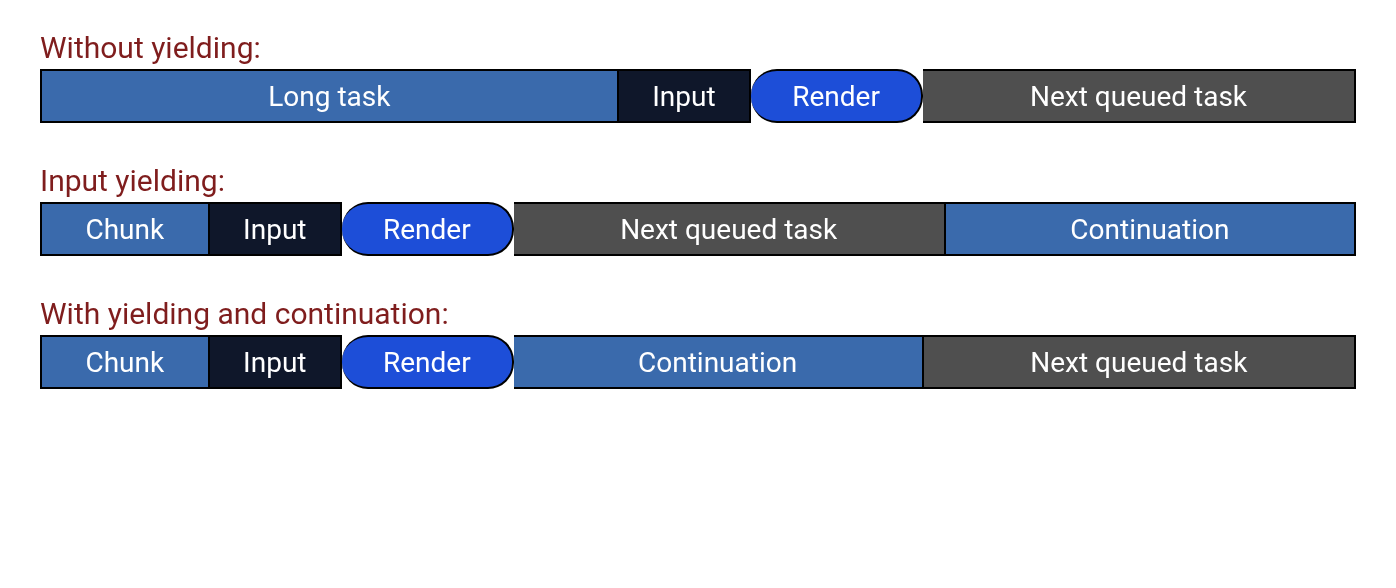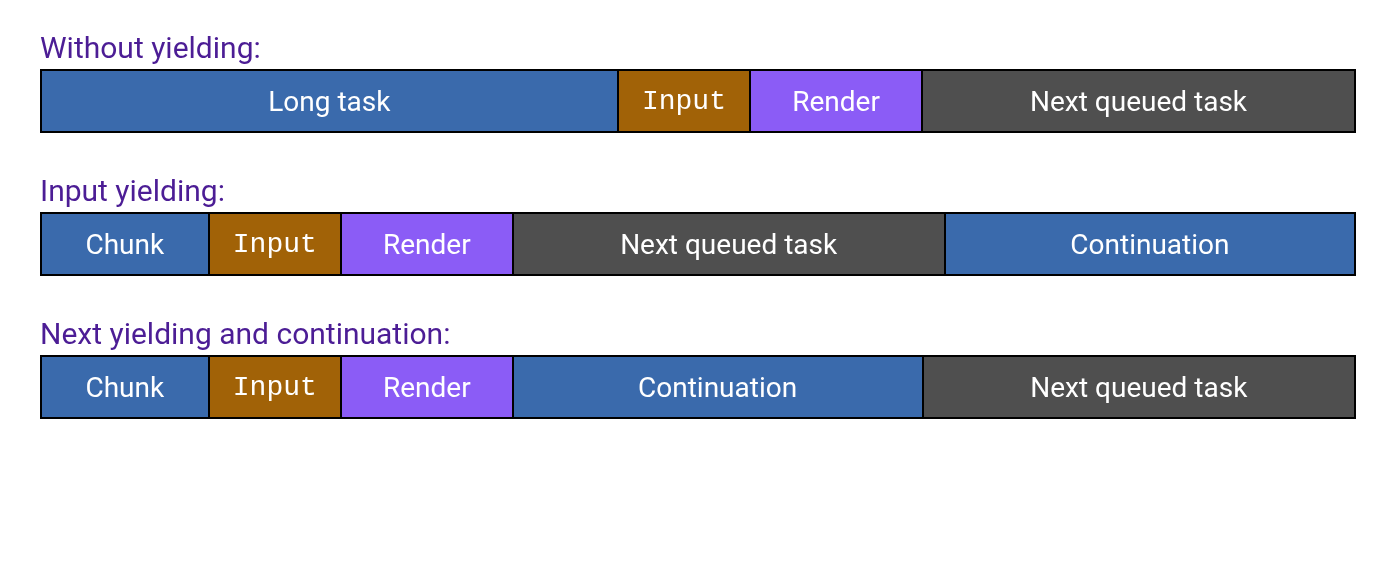--- a/index.html
+++ b/index.html
@@ -10,52 +10,52 @@
     body {
       font-family: -apple-system, BlinkMacSystemFont, "Segoe UI", Roboto, "Helvetica Neue", Arial, sans-serif;
       padding: 30px 40px;
       background: white;
     }
     .section {
       margin-bottom: 40px;
     }
     .section-title {
       font-size: 30px;
-      color: #4c1d95;
+      color: #7f1d1d;
       font-weight: 400;
       margin-bottom: 4px;
     }
     .bar-row {
       display: flex;
       width: 100%;
-      height: 64px;
+      height: 54px;
     }
     .block {
       display: flex;
       align-items: center;
       justify-content: center;
       color: white;
       font-size: 28px;
       font-weight: 400;
       border: 2px solid black;
       white-space: nowrap;
       overflow: hidden;
     }
     .block + .block {
       border-left: none;
     }
     .c-blue {
       background-color: #3a6aac;
     }
     .c-red {
-      background-color: #a16207;
-      font-family: Liberation Mono, monospace;
+      background-color: #0f172a;
     }
     .c-green {
-      background-color: #8b5cf6;
+      background-color: #1d4ed8;
+      border-radius: 26px;
     }
     .c-gray {
       background-color: #4f4f4f;
       text-align: center;
     }
   </style>
 </head>
 <body>
 
 <div id="root">
@@ -72,21 +72,21 @@
       <div class="section-title">Input yielding:</div>
       <div class="bar-row">
         <div class="block c-blue" style="flex: 12.7 1 0%;">Chunk</div>
         <div class="block c-red" style="flex: 10 1 0%;">Input</div>
         <div class="block c-green" style="flex: 13 1 0%;">Render</div>
         <div class="block c-gray" style="flex: 33 1 0%;">Next queued task</div>
         <div class="block c-blue" style="flex: 31.3 1 0%;">Continuation</div>
       </div>
     </div>
     <div class="section">
-      <div class="section-title">Next yielding and continuation:</div>
+      <div class="section-title">With yielding and continuation:</div>
       <div class="bar-row">
         <div class="block c-blue" style="flex: 12.7 1 0%;">Chunk</div>
         <div class="block c-red" style="flex: 10 1 0%;">Input</div>
         <div class="block c-green" style="flex: 13 1 0%;">Render</div>
         <div class="block c-blue" style="flex: 31.3 1 0%;">Continuation</div>
         <div class="block c-gray" style="flex: 33 1 0%;">Next queued task</div>
       </div>
     </div>
   </div>
 

